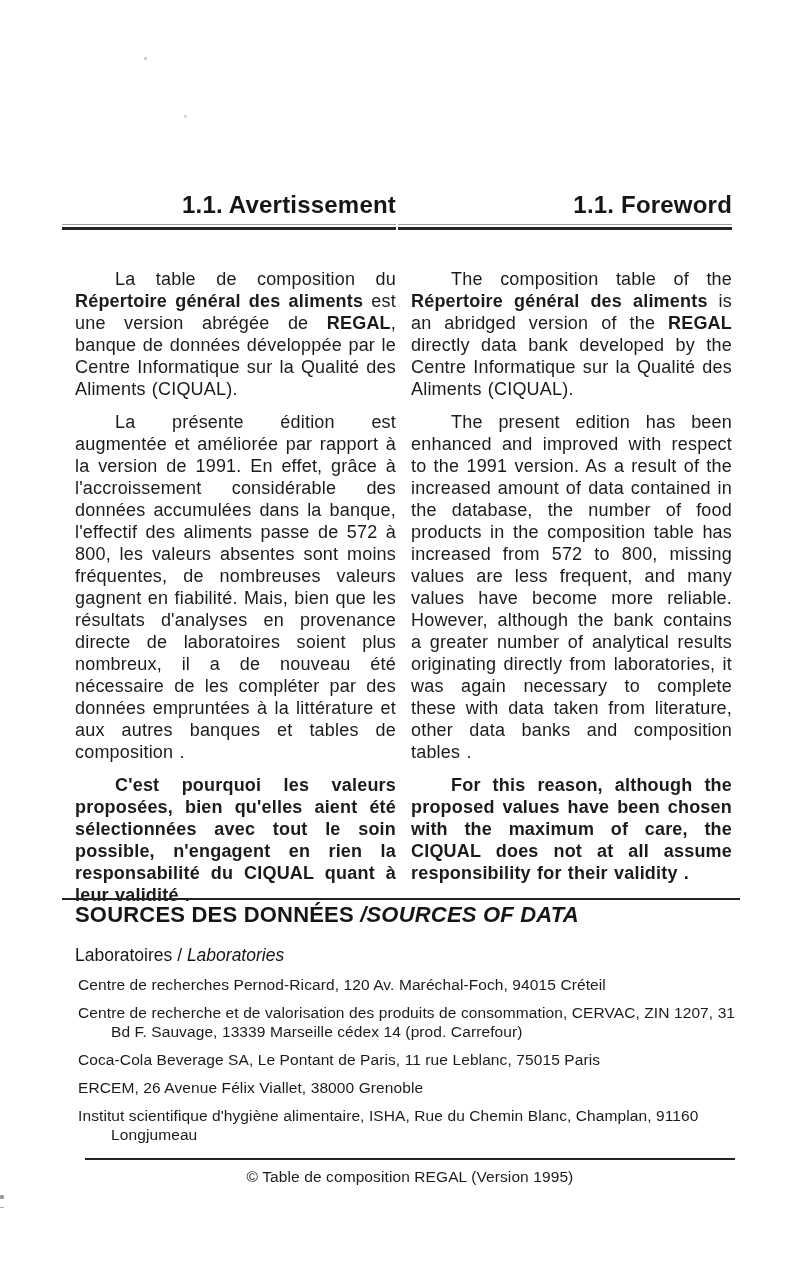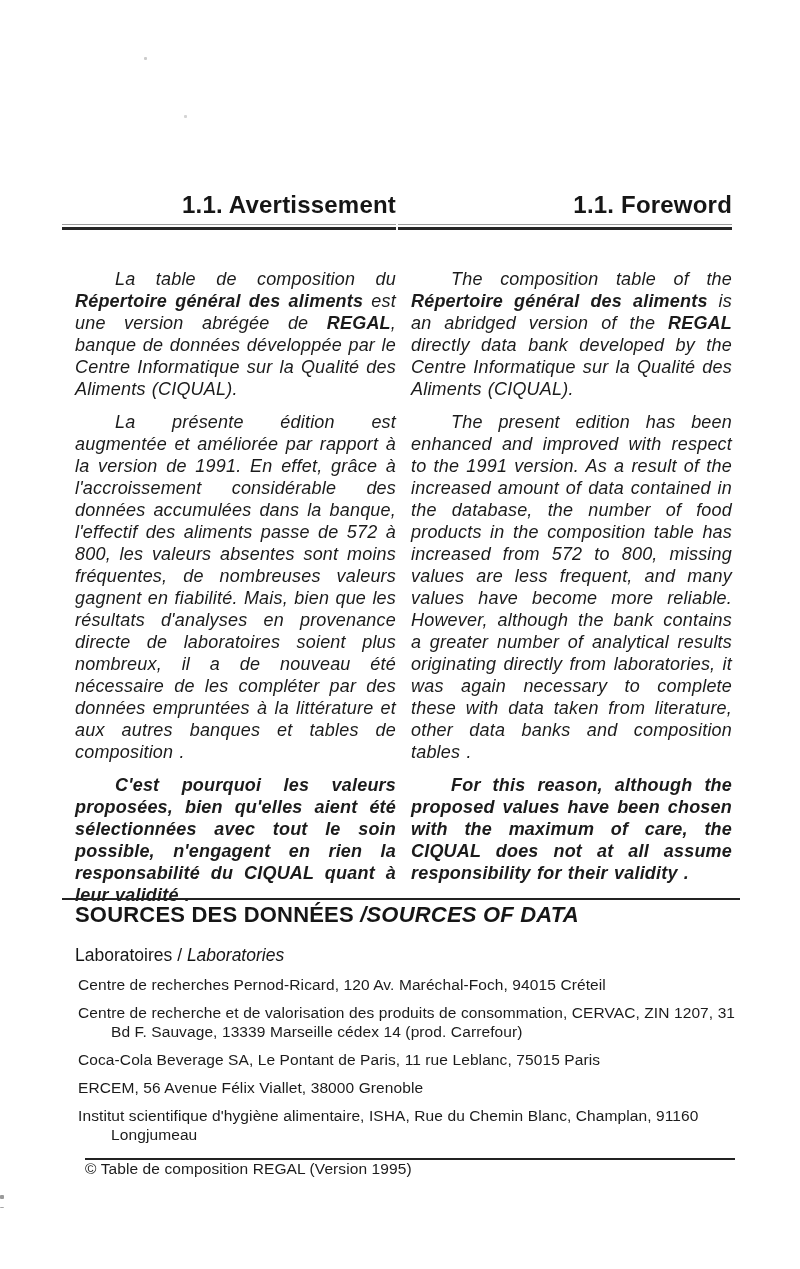--- a/index.html
+++ b/index.html
@@ -37,21 +37,20 @@
   .double-rule .thin { height: 1px; background: #9c9c9c; margin-bottom: 2px; }
   .double-rule .thick { height: 3px; background: #262626; }
   .body {
     font-size: 18px;
     line-height: 22px;
     letter-spacing: 0.2px;
     text-align: justify;
     text-indent: 40px;
     margin: 0 0 11px 0;
     word-spacing: 1px;
-    font-style: italic;
   }
   .body.first { margin-top: 38px; }
   .body.boldpara { font-weight: 700; }
   .body strong { font-weight: 700; }
 
   
   .sources {
     position: absolute;
     top: 898px;
     left: 62px;
@@ -83,21 +82,22 @@
   }
 
   
   .footer {
     position: absolute;
     top: 1158px;
     left: 85px;
     width: 650px;
   }
   .copy {
-    text-align: left;
+    margin-top: 8px;
+    text-align: center;
     font-size: 15.5px;
     letter-spacing: 0.1px;
   }
 
   
   .artifact { position: absolute; border-radius: 1px; }
   .a1 { left: 144px; top: 57px;  width: 3px; height: 3px; background: #cccccc; }
   .a2 { left: 184px; top: 115px; width: 3px; height: 3px; background: #d4d4d4; }
   .a3 { left: 0;     top: 1195px; width: 4px; height: 4px; background: #9a9a9a; }
   .a4 { left: 0;     top: 1207px; width: 4px; height: 4px; background: #a5a5a5; }
@@ -139,21 +139,21 @@
   </div>
 
   <div class="sources">
     <div class="rule"></div>
     <h2 class="srchead"><span>SOURCES DES DONNÉES </span><em>/SOURCES OF DATA</em></h2>
     <h3 class="labhead"><span>Laboratoires / </span><em>Laboratories</em></h3>
     <div class="labs">
       <div class="lab">Centre de recherches Pernod-Ricard, 120 Av. Maréchal-Foch, 94015 Créteil</div>
       <div class="lab">Centre de recherche et de valorisation des produits de consommation, CERVAC, ZIN 1207, 31 Bd F. Sauvage, 13339 Marseille cédex 14 (prod. Carrefour)</div>
       <div class="lab">Coca-Cola Beverage SA, Le Pontant de Paris, 11 rue Leblanc, 75015 Paris</div>
-      <div class="lab">ERCEM, 56 Avenue Félix Viallet, 38000 Grenoble</div>
+      <div class="lab">ERCEM, 26 Avenue Félix Viallet, 38000 Grenoble</div>
       <div class="lab">Institut scientifique d'hygiène alimentaire, ISHA, Rue du Chemin Blanc, Champlan, 91160 Longjumeau</div>
     </div>
   </div>
 
   <div class="footer">
     <div class="rule"></div>
     <div class="copy">© Table de composition REGAL (Version 1995)</div>
   </div>
 
 </div>

